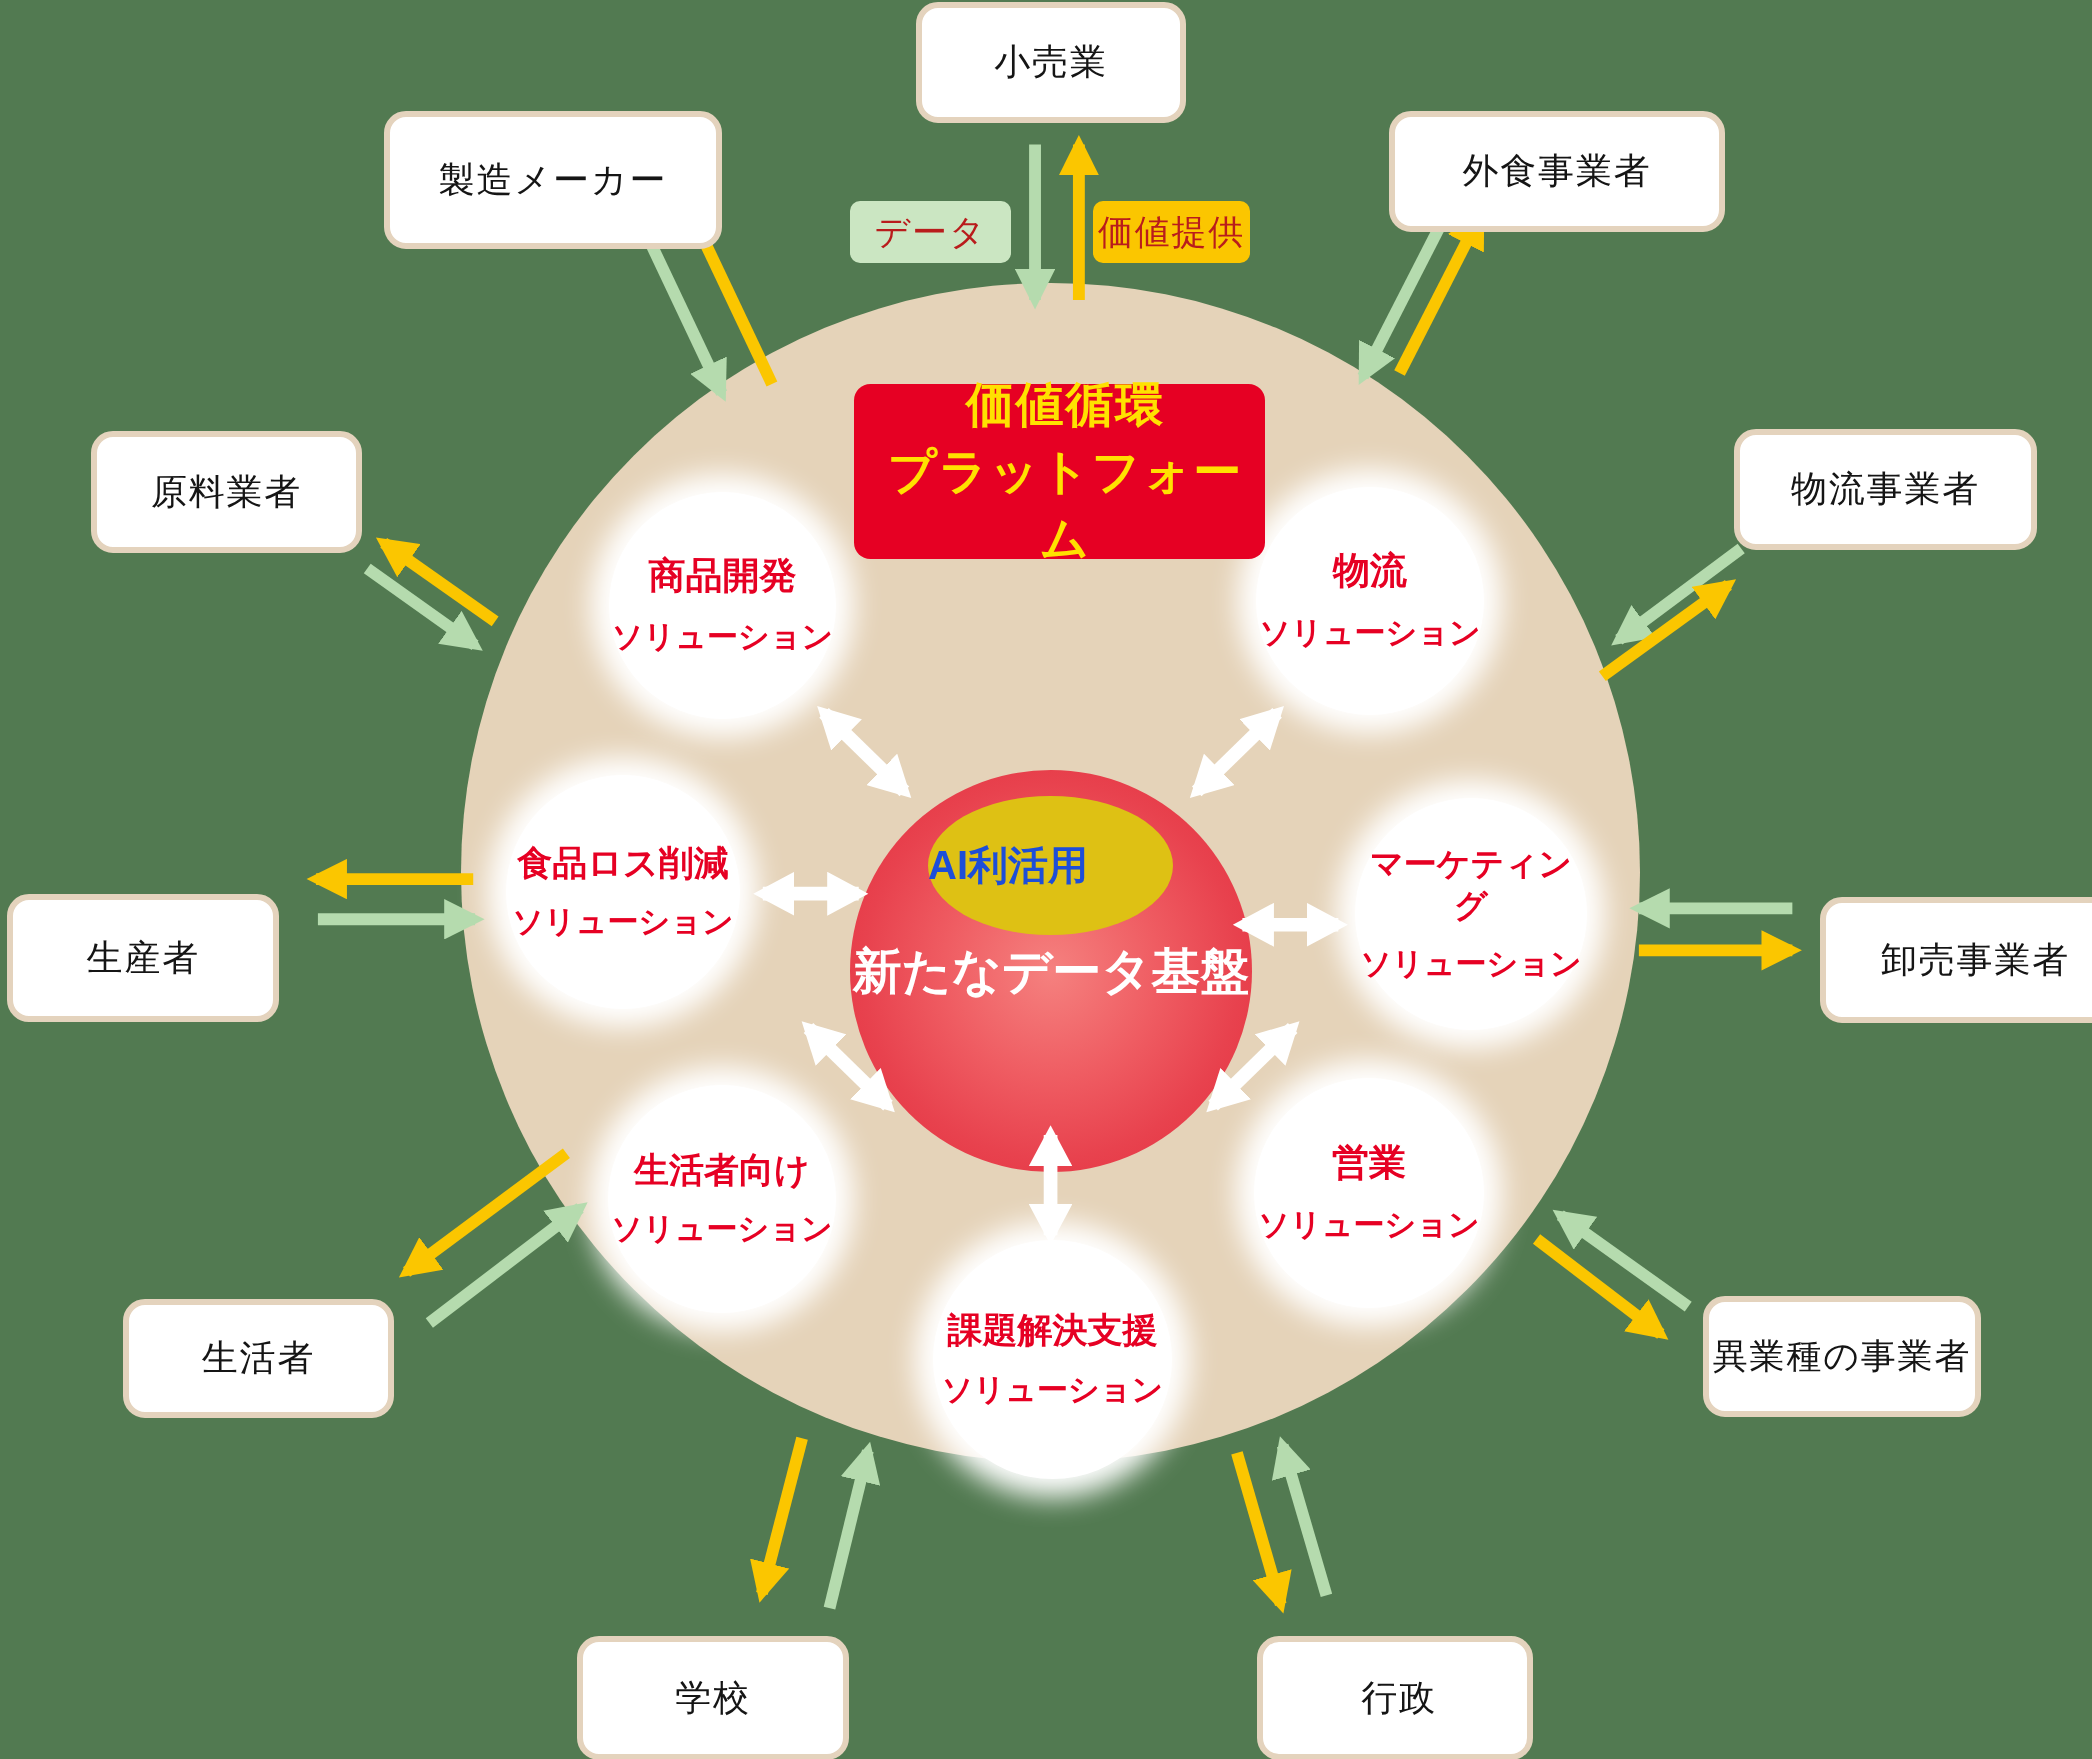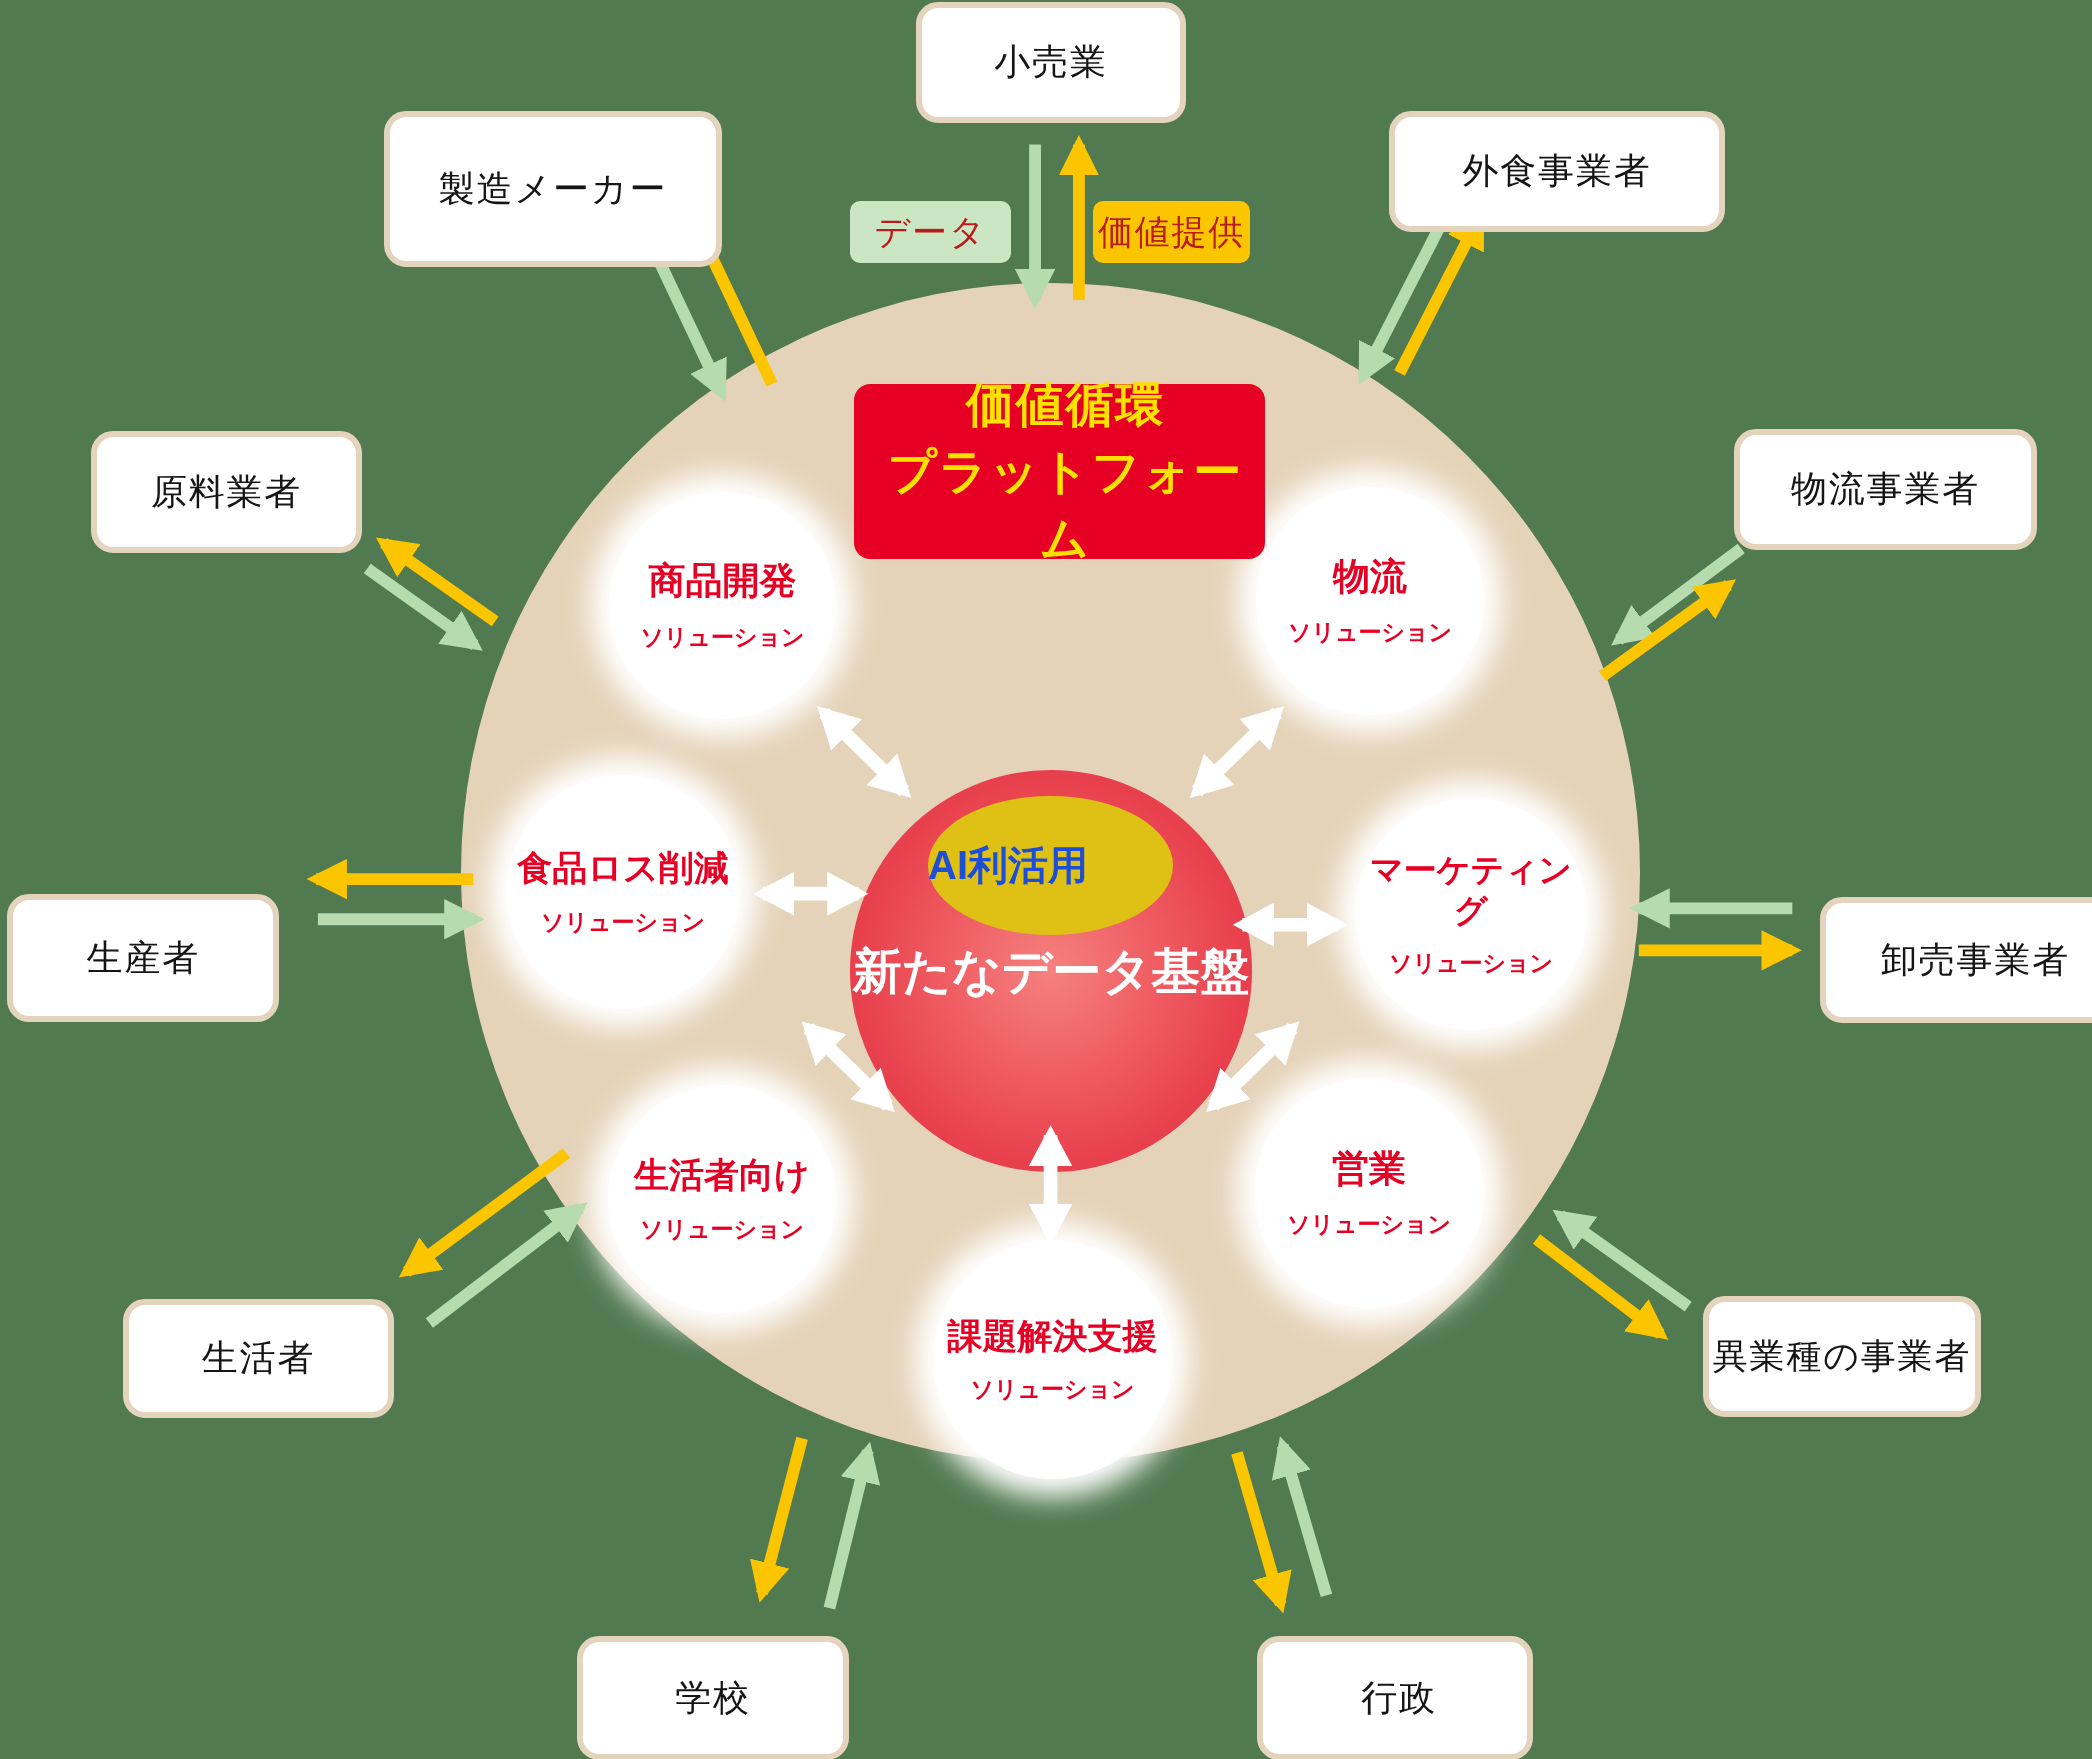--- a/index.html
+++ b/index.html
@@ -28,21 +28,21 @@
     background:radial-gradient(circle,#f5817f 0%,#ef5c62 38%,#e8424e 66%,#e63a47 78%,rgba(230,58,71,0.55) 88%,rgba(230,58,71,0) 98%);
     color:#ffffff;font-weight:700;font-size:49px;line-height:1.35;text-align:center;
     display:flex;flex-direction:row;align-items:center;justify-content:center;
   }
   .sol{
     position:absolute;border-radius:50%;background:#ffffff;
     box-shadow:0 0 27.4px 18.3px #ffffff;text-align:center;
     display:flex;flex-direction:column;align-items:center;justify-content:center;
   }
   .sol-l1{color:#e60023;font-weight:700;font-size:37px;line-height:1.25;}
-  .sol-l2{color:#e60023;font-weight:700;font-size:23px;line-height:1.35;margin-top:17px;}
+  .sol-l2{color:#e60023;font-weight:700;font-size:31px;line-height:1.35;margin-top:17px;}
   .ebox{
     position:absolute;background:#ffffff;border:6.4px solid #e4d3bd;border-radius:22px;
     color:#151515;font-size:36px;letter-spacing:1.8px;
     display:flex;align-items:center;justify-content:center;box-sizing:border-box;
   }
   .legend-tag{
     position:absolute;height:62px;border-radius:10px;color:#b91c1c;font-size:35px;letter-spacing:1.8px;
     display:flex;align-items:center;justify-content:center;
   }
   .legend-data{left:850px;top:201px;width:161px;background:#cbe6c2;}
@@ -172,21 +172,21 @@
   </div>
   <div class="ebox" style="left:123px;top:1299px;width:271px;height:119px;">
     <span>生活者</span>
   </div>
   <div class="ebox" style="left:7.3px;top:894px;width:272px;height:128px;">
     <span>生産者</span>
   </div>
   <div class="ebox" style="left:91px;top:431px;width:271px;height:122px;">
     <span>原料業者</span>
   </div>
-  <div class="ebox" style="left:384px;top:111px;width:338px;height:156px;">
+  <div class="ebox" style="left:384px;top:111px;width:338px;height:138px;">
     <span>製造メーカー</span>
   </div>
 
   <div class="legend-tag legend-data">
     <span>データ</span>
   </div>
   <div class="legend-tag legend-value">
     <span>価値提供</span>
   </div>
 

